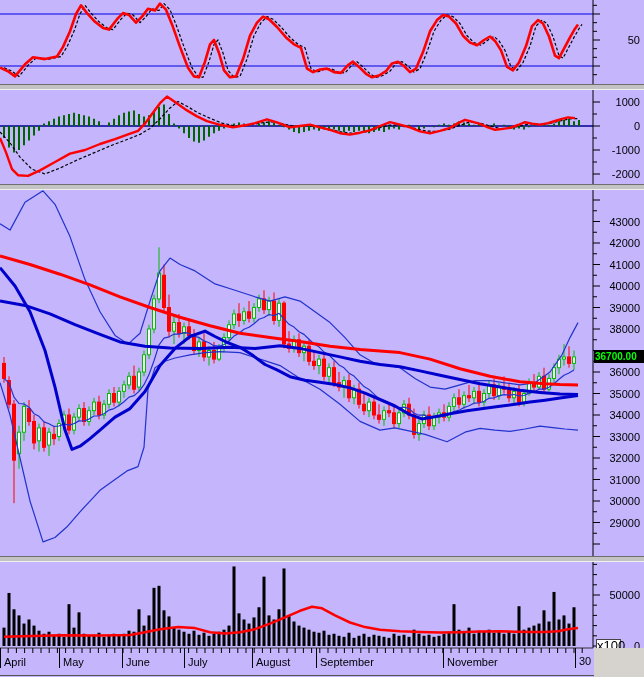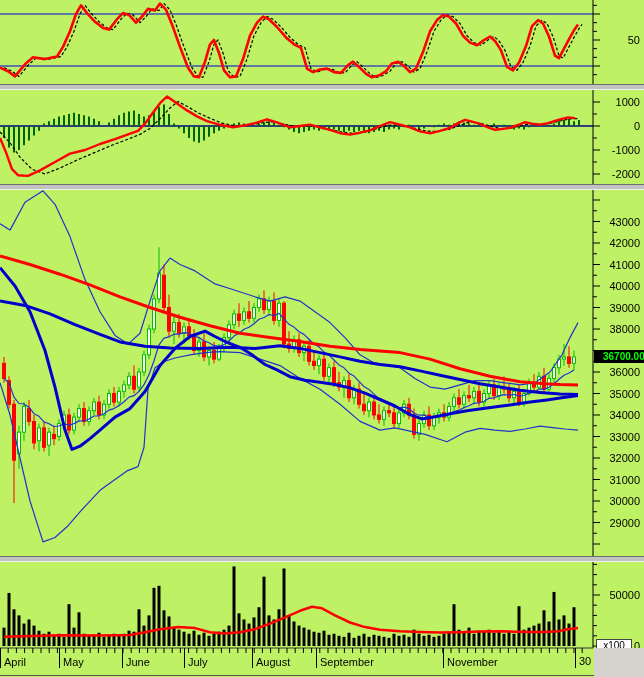--- a/index.html
+++ b/index.html
@@ -1,24 +1,24 @@
 <!DOCTYPE html>
 <html><head>
 <meta charset="utf-8">
 <style>
   html,body{margin:0;padding:0;background:#fff;}
-  #app{position:relative;width:644px;height:677px;background:#bef264;overflow:hidden;
+  #app{position:relative;width:644px;height:677px;background:#c4b5fd;overflow:hidden;
        font-family:"Liberation Sans",sans-serif;}
   svg{position:absolute;left:0;top:0;}
   .sep{position:absolute;left:0;width:644px;height:6px;background:#c3c3c3;
        border-top:1px solid #6e6e6e;border-bottom:1px solid #efefef;box-sizing:border-box;}
   #price-tag{position:absolute;left:594px;top:350px;width:50px;height:13px;background:#000;
-       color:#00ff00;font-size:10px;font-weight:bold;line-height:13px;padding-left:9px;box-sizing:border-box;}
-  #unit-box{position:absolute;left:596px;top:639px;width:36px;height:12px;border:1px solid #444;
-       background:#fff;color:#000;font-size:10px;line-height:11px;text-align:center;box-sizing:border-box;}
+       color:#00ff00;font-size:10px;font-weight:bold;line-height:13px;padding-left:1px;box-sizing:border-box;}
+  #unit-box{position:absolute;left:596px;top:639px;width:25px;height:12px;border:1px solid #444;
+       background:#fff;color:#000;font-size:13px;line-height:11px;text-align:center;box-sizing:border-box;}
   #year-label{position:absolute;left:579px;top:655px;font-size:11px;color:#000;}
   #corner{position:absolute;left:594px;top:648px;width:50px;height:29px;background:#d6d3ce;}
 </style>
 </head>
 <body>
 
 <div id="app">
   <svg id="cv" width="644" height="677">
       <defs>
         <clipPath id="c1">

